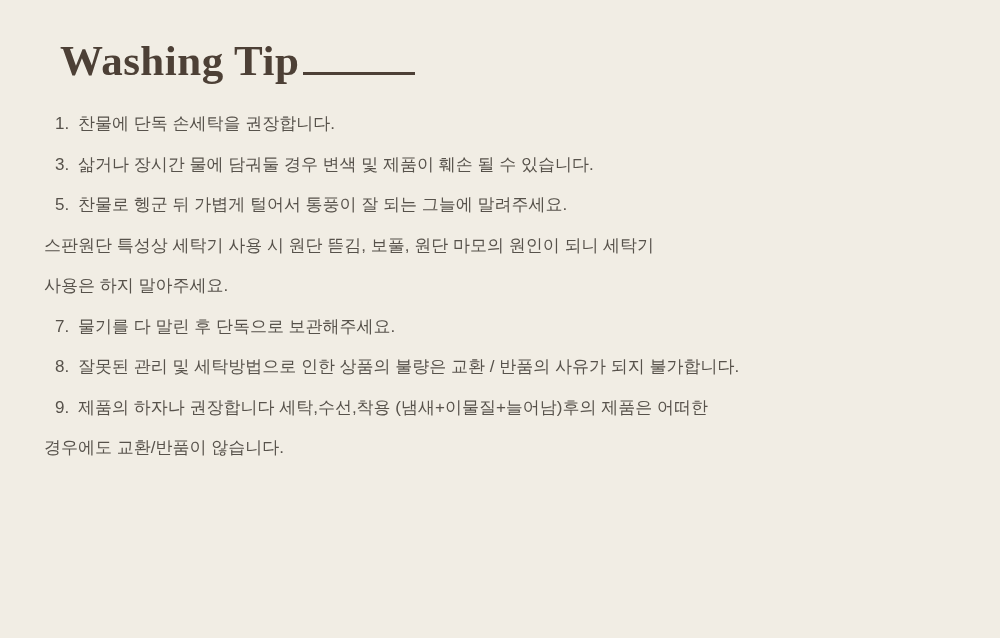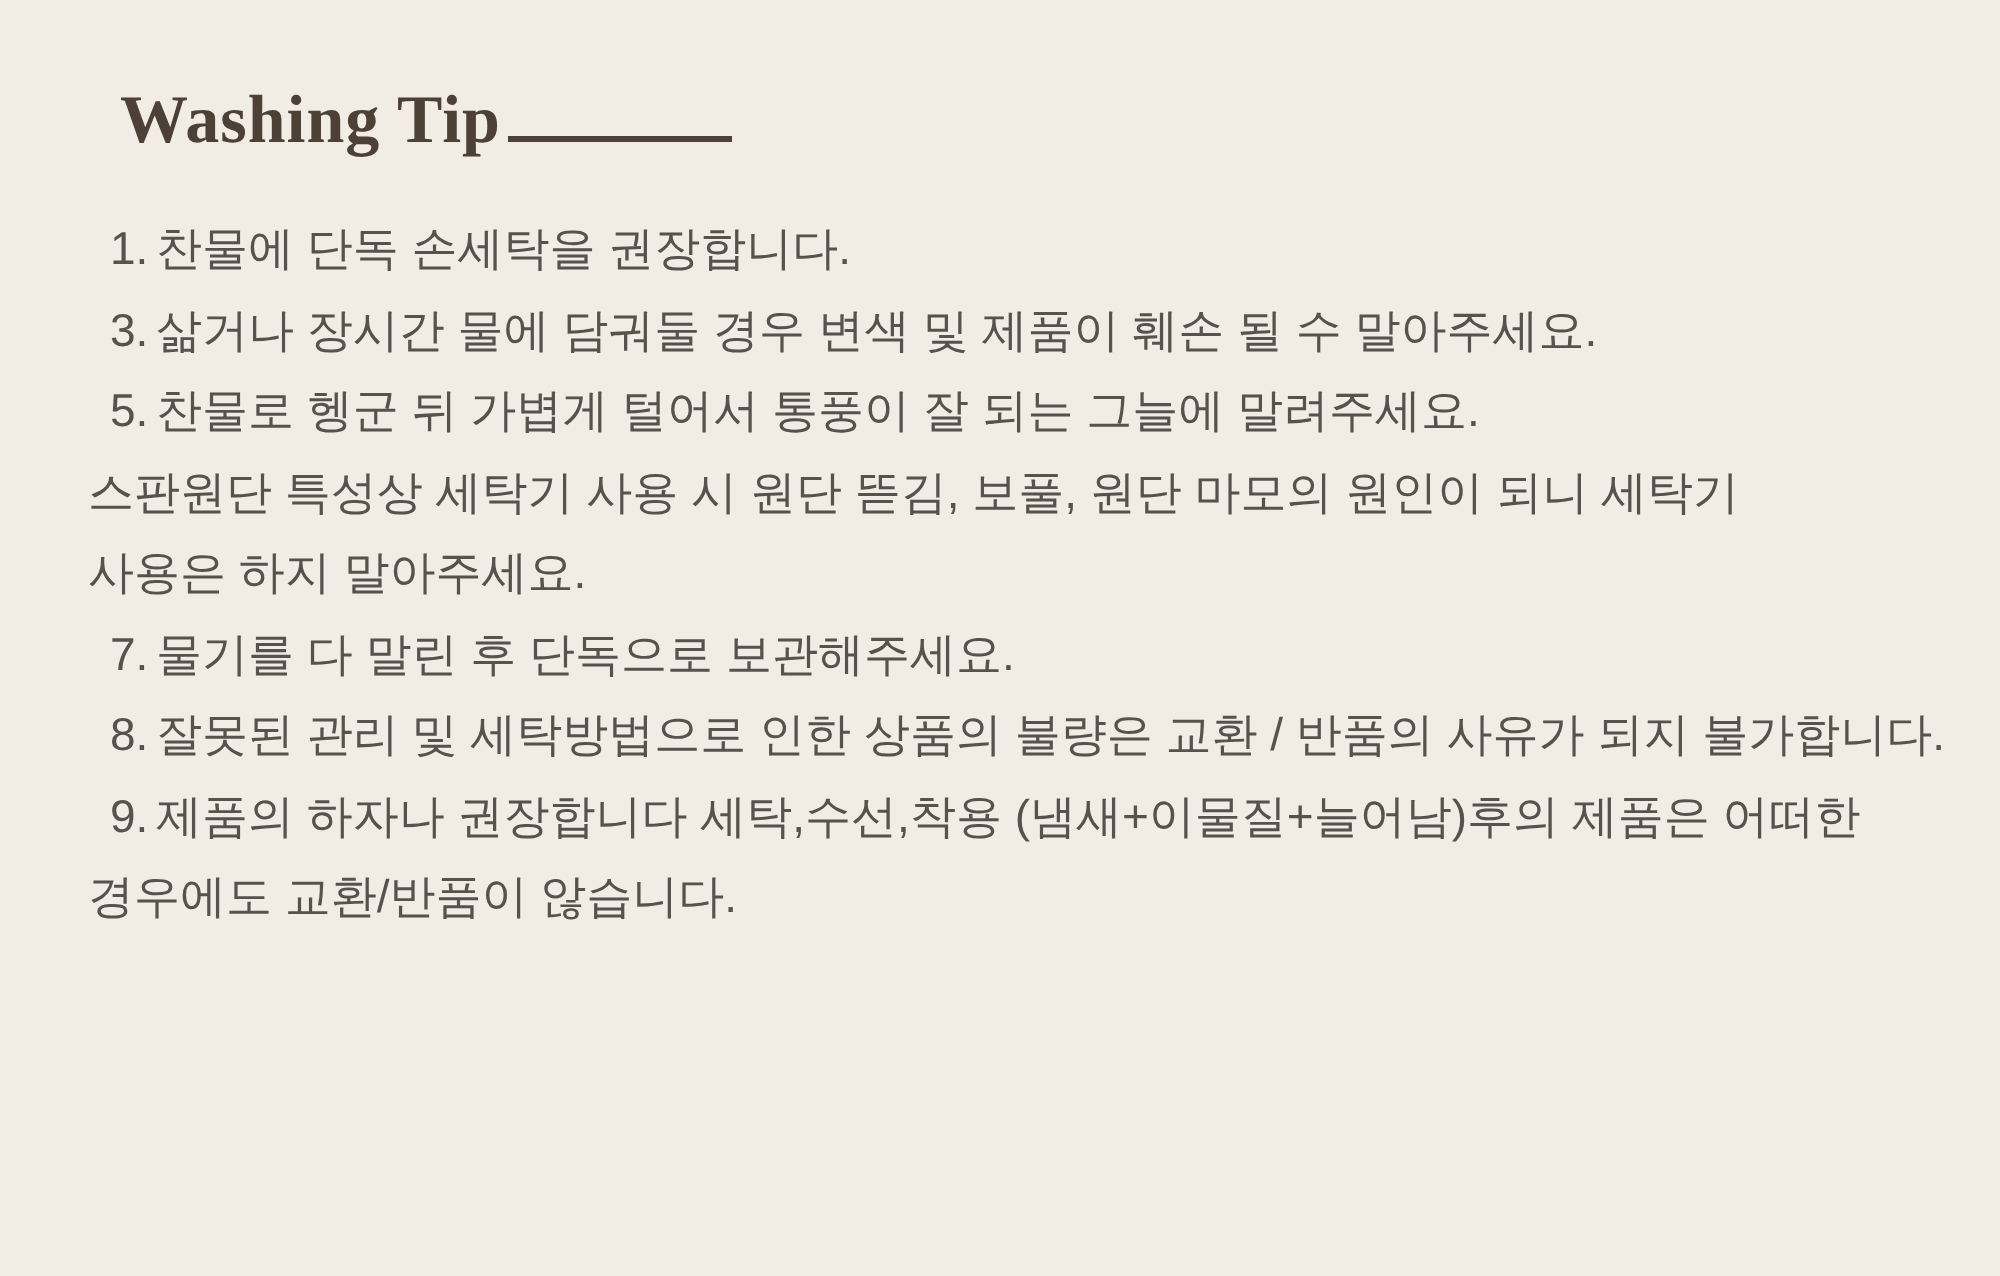--- a/index.html
+++ b/index.html
@@ -18,21 +18,21 @@
     height: 638px;
     background: var(--bg);
     overflow: hidden;
   }
   .title {
     position: absolute;
     left: 60px;
     top: 40px;
     font-family: "Liberation Serif", "DejaVu Serif", serif;
     font-weight: 700;
-    font-size: 34px;
+    font-size: 43px;
     line-height: 42px;
     letter-spacing: 0.5px;
     color: var(--title-color);
     white-space: nowrap;
   }
   .title-underline {
     display: inline-block;
     width: 112px;
     height: 2px;
     border-bottom: 3px solid var(--title-color);
@@ -43,39 +43,39 @@
     position: absolute;
     left: 0;
     top: 104px;
     width: 1000px;
     list-style: none;
   }
   .tip-row {
     height: 40.5px;
     line-height: 40.5px;
     padding-left: 55px;
-    font-size: 23px;
+    font-size: 17px;
     color: var(--body-color);
     white-space: nowrap;
   }
   .tip-row .num {
     display: inline-block;
     width: 23px;
   }
   .tip-row.indent { padding-left: 44px; }
 </style>
 </head>
 <body>
 
 <div class="page">
   <h1 class="title"><span>Washing Tip</span><span class="title-underline"></span></h1>
 
   <ul class="tips-list">
       <li class="tip-row"><span class="num">1.</span><span class="txt">찬물에 단독 손세탁을 권장합니다.</span></li>
-      <li class="tip-row"><span class="num">3.</span><span class="txt">삶거나 장시간 물에 담궈둘 경우 변색 및 제품이 훼손 될 수 말아주세요.</span></li>
+      <li class="tip-row"><span class="num">3.</span><span class="txt">삶거나 장시간 물에 담궈둘 경우 변색 및 제품이 훼손 될 수 있습니다.</span></li>
       <li class="tip-row"><span class="num">5.</span><span class="txt">찬물로 헹군 뒤 가볍게 털어서 통풍이 잘 되는 그늘에 말려주세요.</span></li>
       <li class="tip-row indent"><span class="txt">스판원단 특성상 세탁기 사용 시 원단 뜯김, 보풀, 원단 마모의 원인이 되니 세탁기</span></li>
       <li class="tip-row indent"><span class="txt">사용은 하지 말아주세요.</span></li>
       <li class="tip-row"><span class="num">7.</span><span class="txt">물기를 다 말린 후 단독으로 보관해주세요.</span></li>
       <li class="tip-row"><span class="num">8.</span><span class="txt">잘못된 관리 및 세탁방법으로 인한 상품의 불량은 교환 / 반품의 사유가 되지 불가합니다.</span></li>
       <li class="tip-row"><span class="num">9.</span><span class="txt">제품의 하자나 권장합니다 세탁,수선,착용 (냄새+이물질+늘어남)후의 제품은 어떠한</span></li>
       <li class="tip-row indent"><span class="txt">경우에도 교환/반품이 않습니다.</span></li>
     </ul>
 
 </div>

